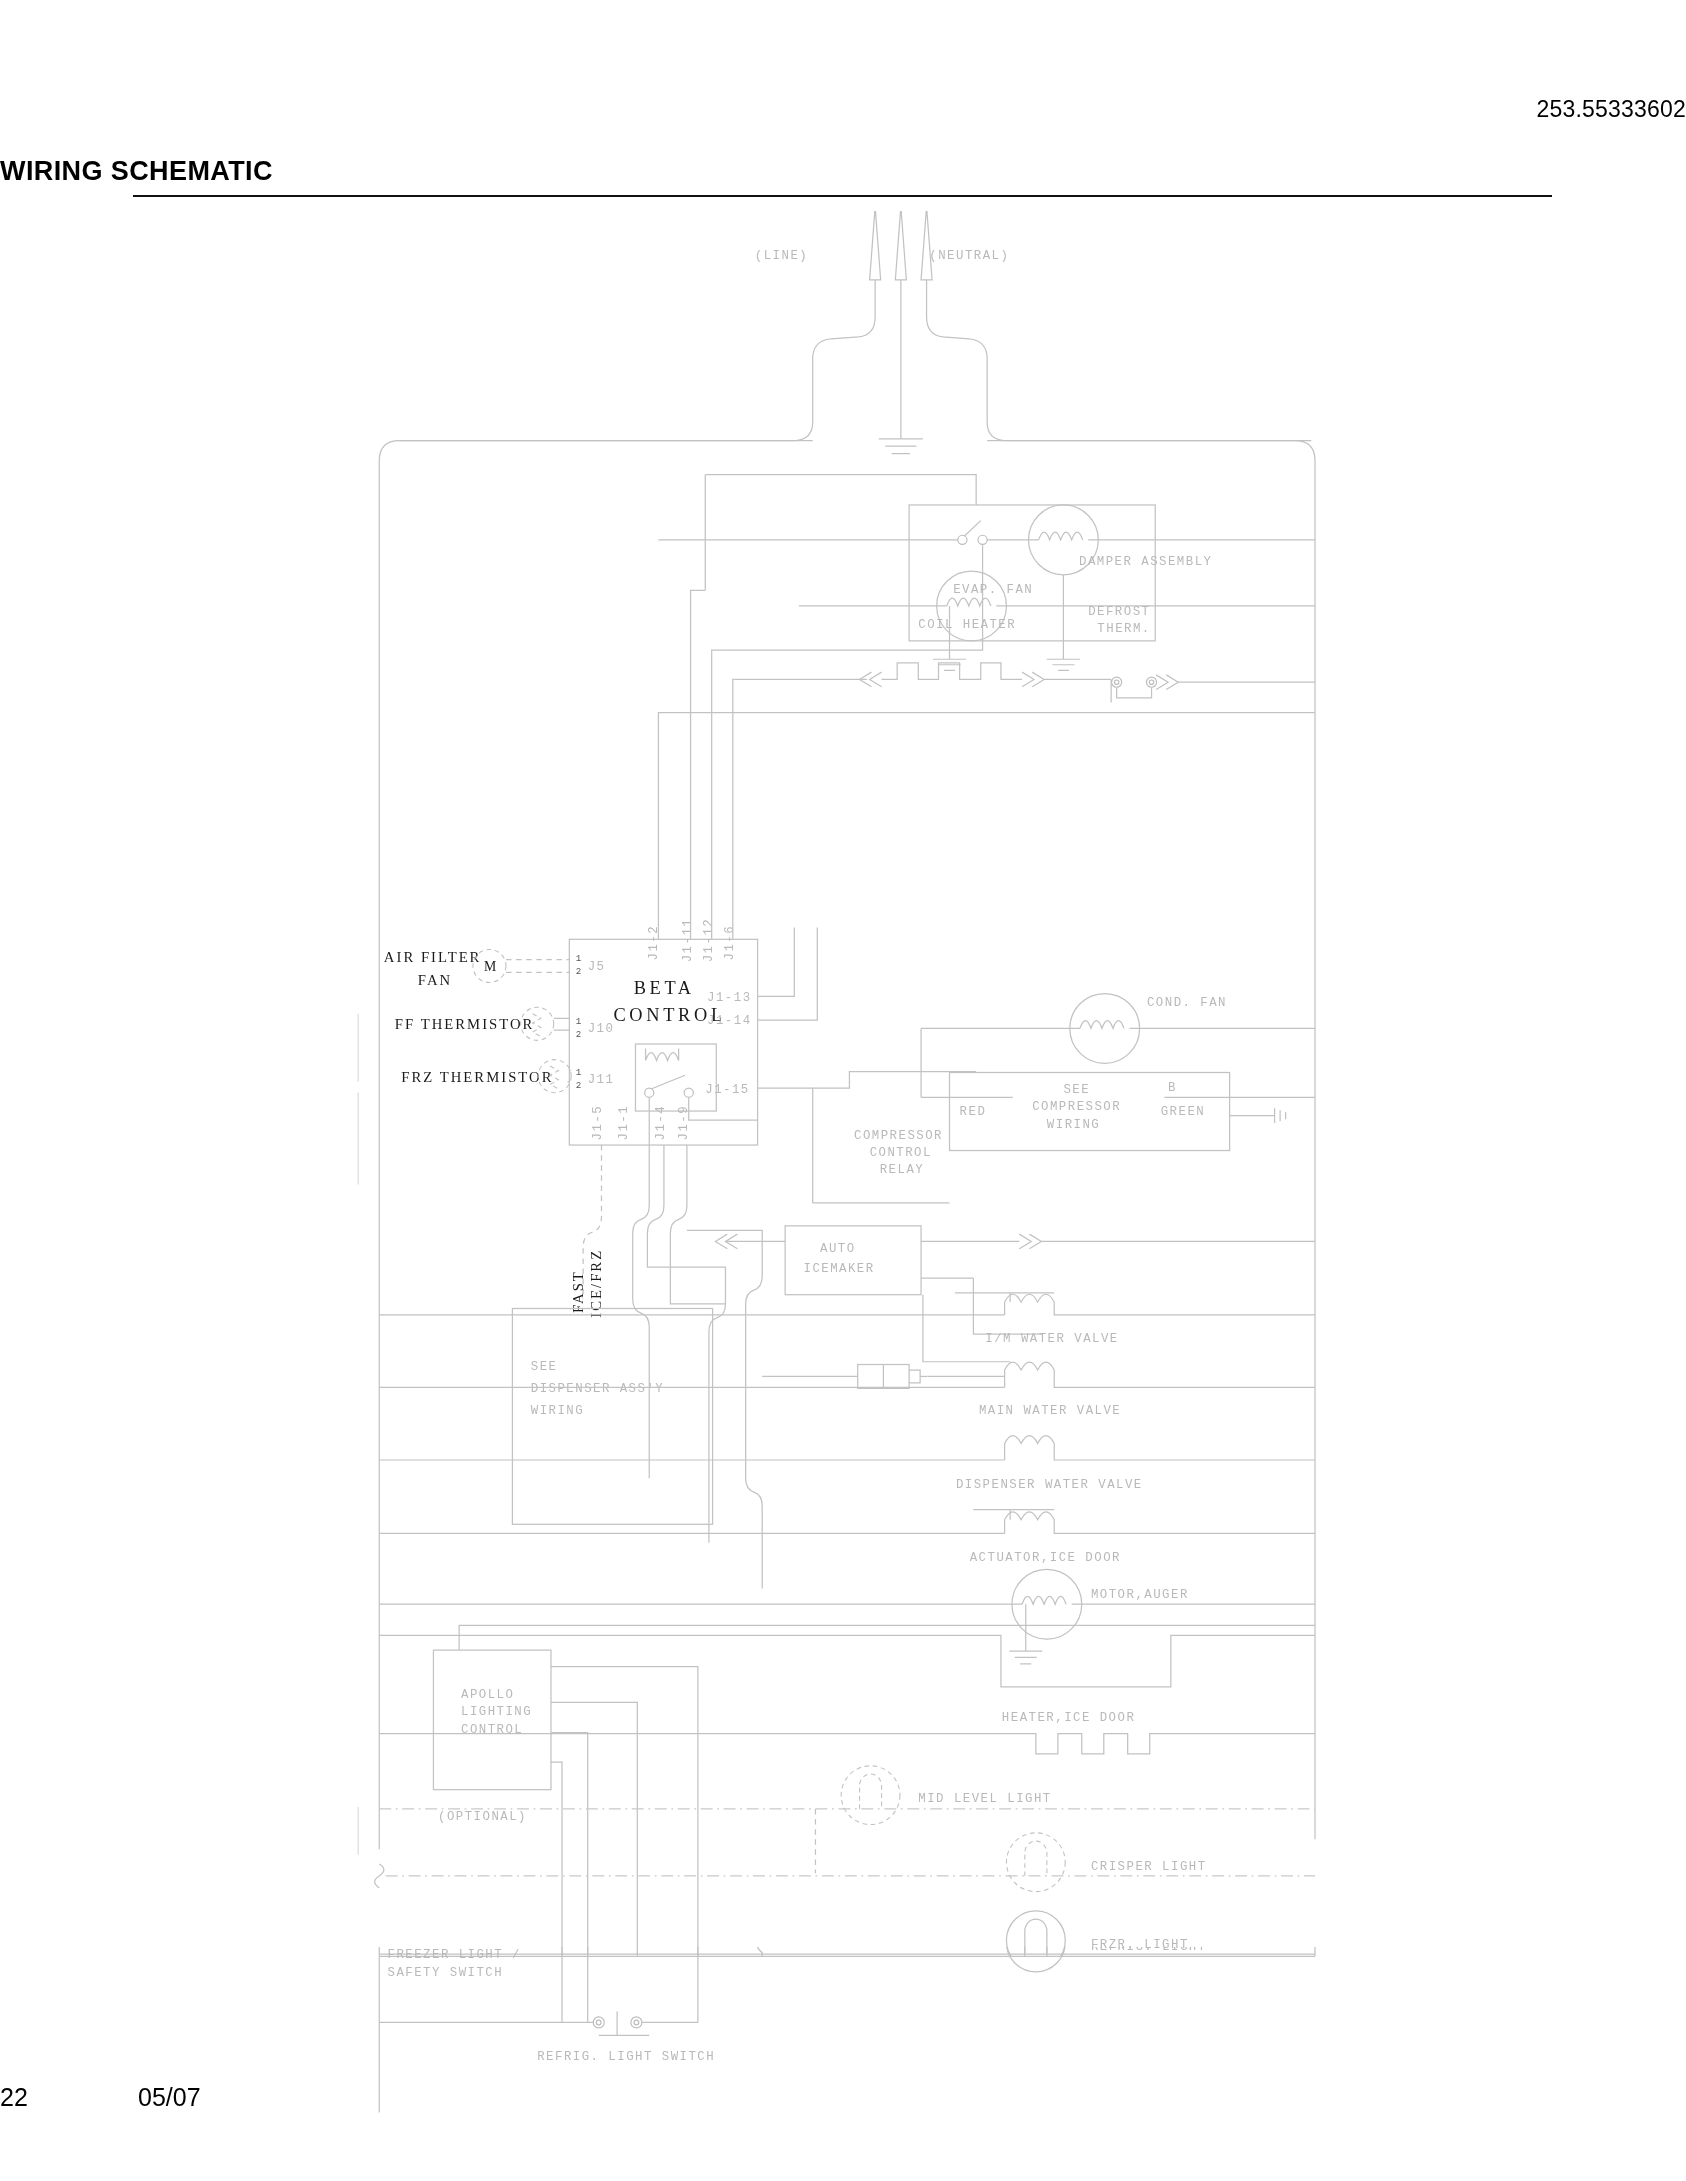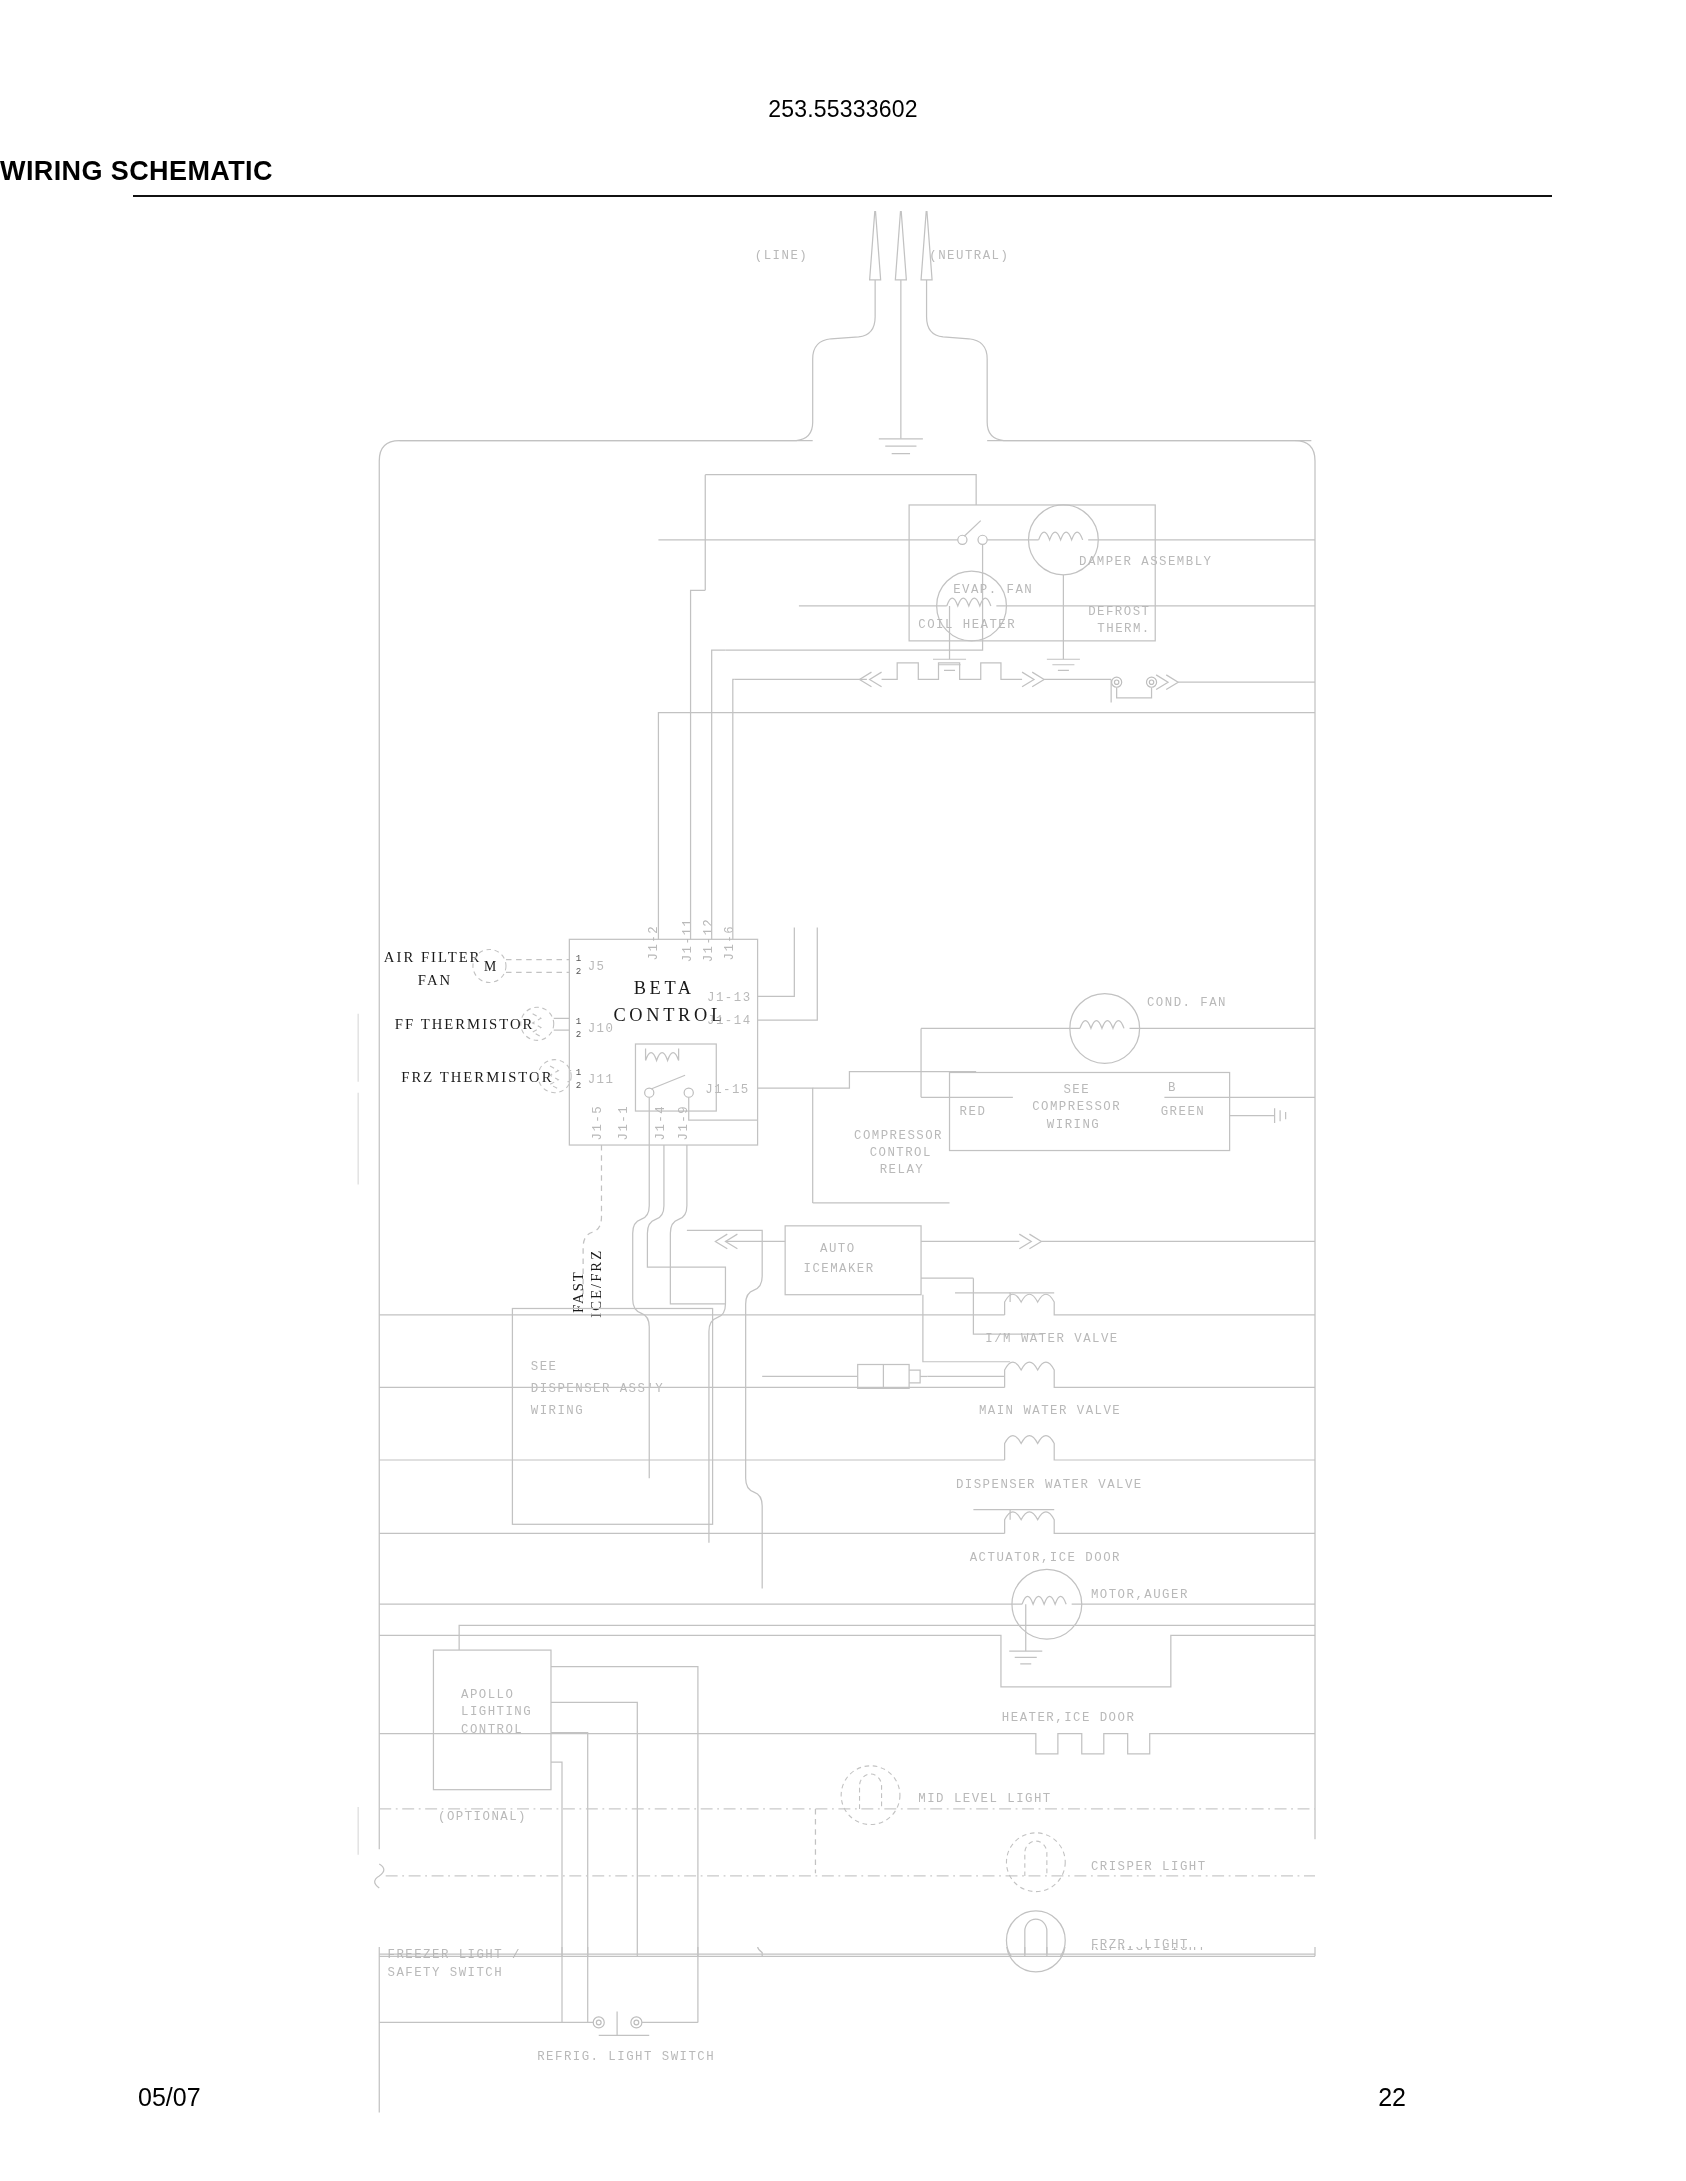--- a/index.html
+++ b/index.html
@@ -9,39 +9,39 @@
     font-family:"Liberation Sans", sans-serif;
     color:#000;
     position:relative;
     overflow:hidden;
   }
   .page{position:absolute;inset:0;}
 
   
   .model-no{
     position:absolute;top:96px;left:0;width:100%;
-    text-align:center;font-size:23px;letter-spacing:0.2px;
+    text-align:right;font-size:23px;letter-spacing:0.2px;
     font-family:"Liberation Sans", sans-serif;
   }
   .sheet-title{
     position:absolute;top:156px;left:0;width:100%;
     text-align:left;font-size:27px;font-weight:bold;
     letter-spacing:0.4px;
   }
   .header-rule{
     position:absolute;left:133px;top:195px;width:1419px;height:0;
     border-top:2.3px solid #111;
   }
 
   
   .footer-date{
     position:absolute;left:138px;top:2083px;font-size:25px;
   }
   .footer-page{
-    position:absolute;left:12px;top:2083px;width:1394px;text-align:right;
+    position:absolute;left:0;top:2083px;width:1394px;text-align:left;
     font-size:25px;
   }
 
   
   #schematic{
     position:absolute;left:0;top:211px;width:1686px;height:1745px;
   }
 
   .lbl{
     font-family:"Liberation Mono", monospace;

